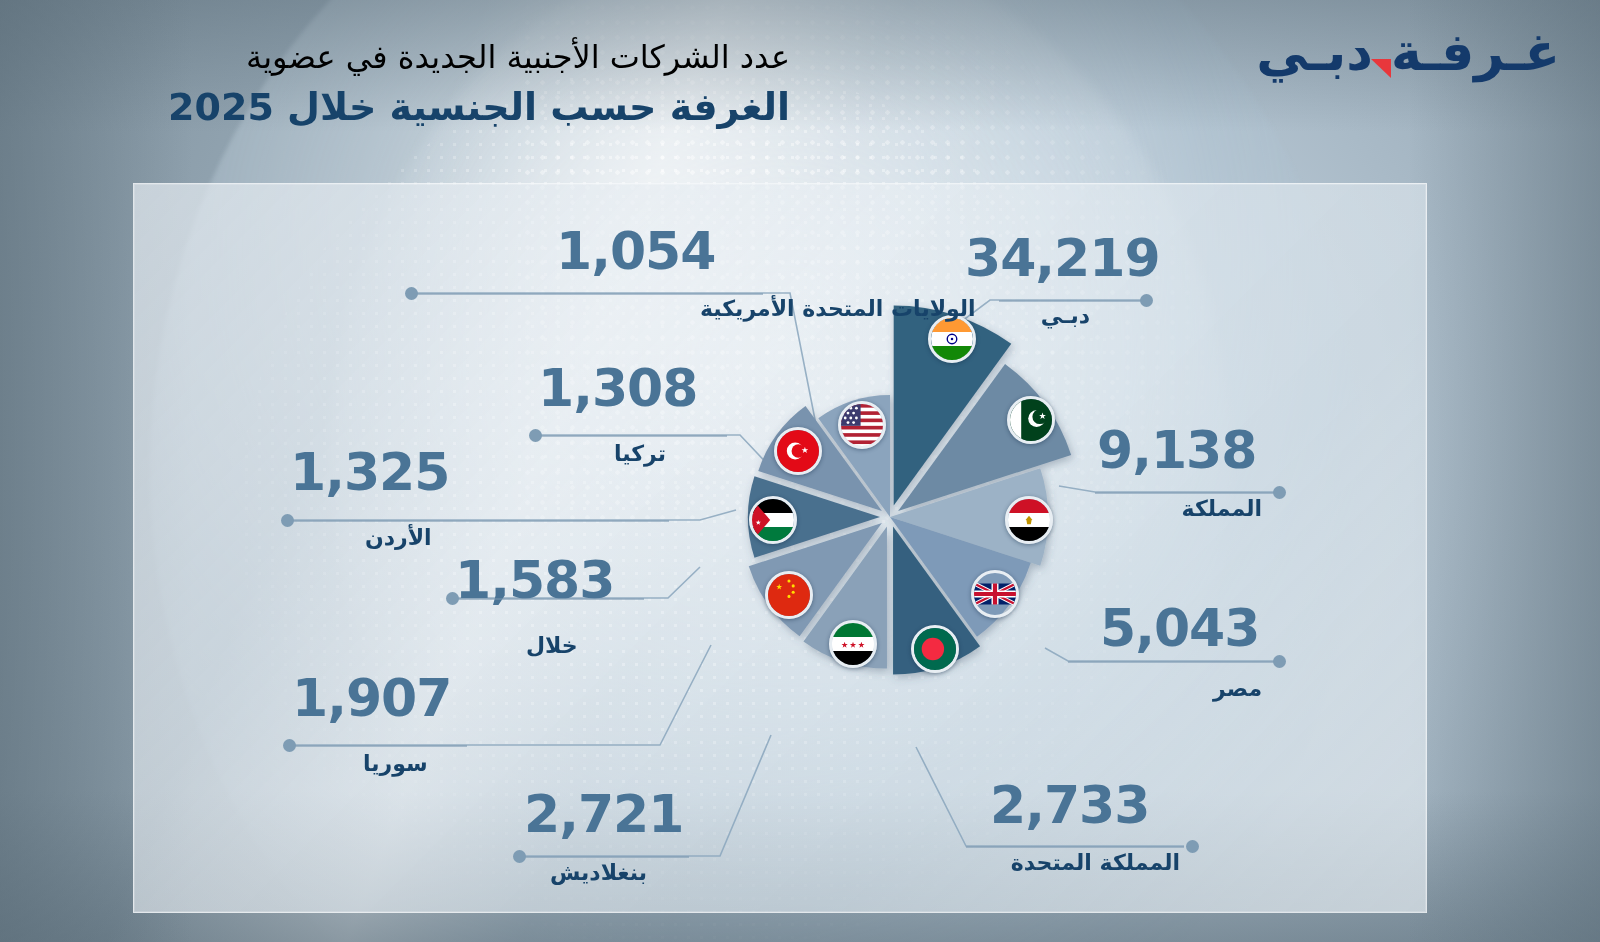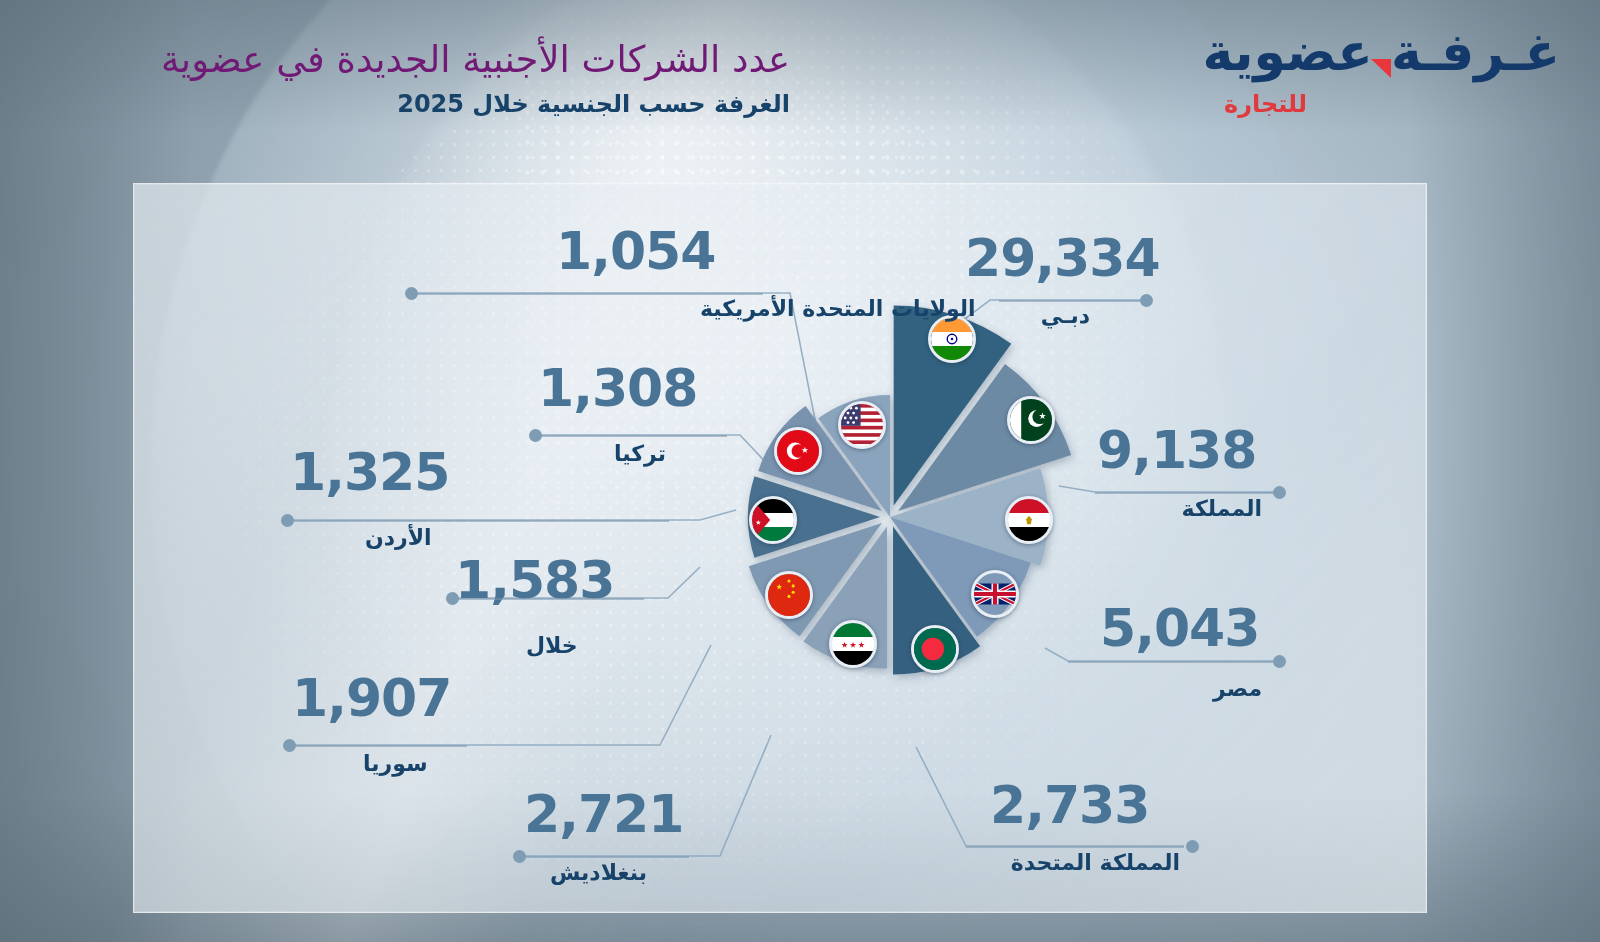--- a/index.html
+++ b/index.html
@@ -52,22 +52,22 @@
     background:
       linear-gradient(to right, rgba(90,108,120,.55) 0%, rgba(90,108,120,0) 12%, rgba(90,108,120,0) 88%, rgba(90,108,120,.50) 100%),
       linear-gradient(to bottom, rgba(88,106,118,.42) 0%, rgba(88,106,118,0) 14%, rgba(88,106,118,0) 84%, rgba(88,106,118,.52) 100%);
   }
 
   
   .title{
     position:absolute;right:810px;top:36px;width:680px;text-align:right;
     color:#1d4a6e;line-height:1.32;
   }
-  .title .l1{font-size:37px;font-weight:400;color:#701a75;letter-spacing:0;}
-  .title .l2{font-size:24px;font-weight:700;color:#17436a;margin-top:4px;}
+  .title .l1{font-size:32px;font-weight:400;color:#000000;letter-spacing:0;}
+  .title .l2{font-size:38px;font-weight:700;color:#17436a;margin-top:4px;}
 
   .brand{position:absolute;right:40px;top:26px;width:420px;text-align:left;direction:rtl;}
   .brand .logo-row{display:flex;align-items:center;justify-content:flex-start;gap:6px;}
   .brand .logo-ar{
     font-size:52px;font-weight:700;color:#143a6b;letter-spacing:2px;line-height:1;
     white-space:nowrap;
   }
   .brand .sub{
     margin-top:12px;font-size:24px;font-weight:700;color:#e03a3e;text-align:left;padding-left:84px;
   }
@@ -127,24 +127,23 @@
   <div class="bg-sheen"></div>
   <div class="bg-vig"></div>
 
   <div class="title">
     <div class="l1">عدد الشركات الأجنبية الجديدة في عضوية</div>
     <div class="l2">الغرفة حسب الجنسية خلال 2025</div>
   </div>
 
   <div class="brand">
     <div class="logo-row">
-      <span class="logo-ar">غـرفـة عضوية</span>
+      <span class="logo-ar">غـرفـة دبـي</span>
     </div>
     <div class="red-tick"></div>
-    <div class="sub">للتجارة</div>
   </div>
 
   <div class="panel"></div>
 
   <svg id="leaders" viewBox="0 0 1600 942">
     <g fill="none" stroke="#8aa6bd" stroke-width="1.6" opacity=".85">
       <polyline points="930,345 990,300 1147,300"></polyline>
       <polyline points="1059,486 1095,492 1280,492"></polyline>
       <polyline points="1045,648 1068,661 1280,661"></polyline>
       <polyline points="916,747 966,846 1184,846"></polyline>
@@ -286,21 +285,21 @@
             <circle cx="7" cy="10" r="1"></circle>
             <circle cx="11" cy="10" r="1"></circle>
             <circle cx="5" cy="13.3" r="1"></circle>
             <circle cx="9" cy="13.3" r="1"></circle>
           </g>
         </svg>
       </div>
     </div>
   <div id="callouts">
       <div class="callout right" style="left: 965px; top: 232px;">
-        <div class="val">29,334</div>
+        <div class="val">34,219</div>
       </div>
       <div class="callout" style="left: 790px; top: 296px; width: 300px; text-align: right;">
         <div class="lbl">دبـي</div>
       </div>
       <div class="rule" style="left: 999px; top: 300px; width: 148px;"></div>
       <div class="dot" style="left: 1140px; top: 294px;"></div>
       <div class="callout right" style="left: 1097px; top: 424px;">
         <div class="val">9,138</div>
       </div>
       <div class="callout" style="left: 962px; top: 489px; width: 300px; text-align: right;">

